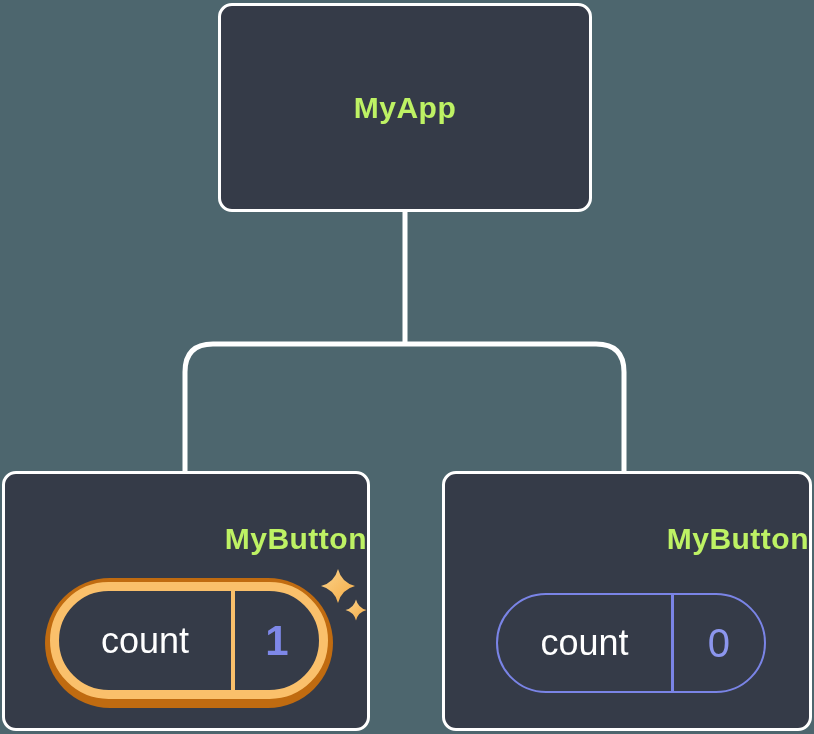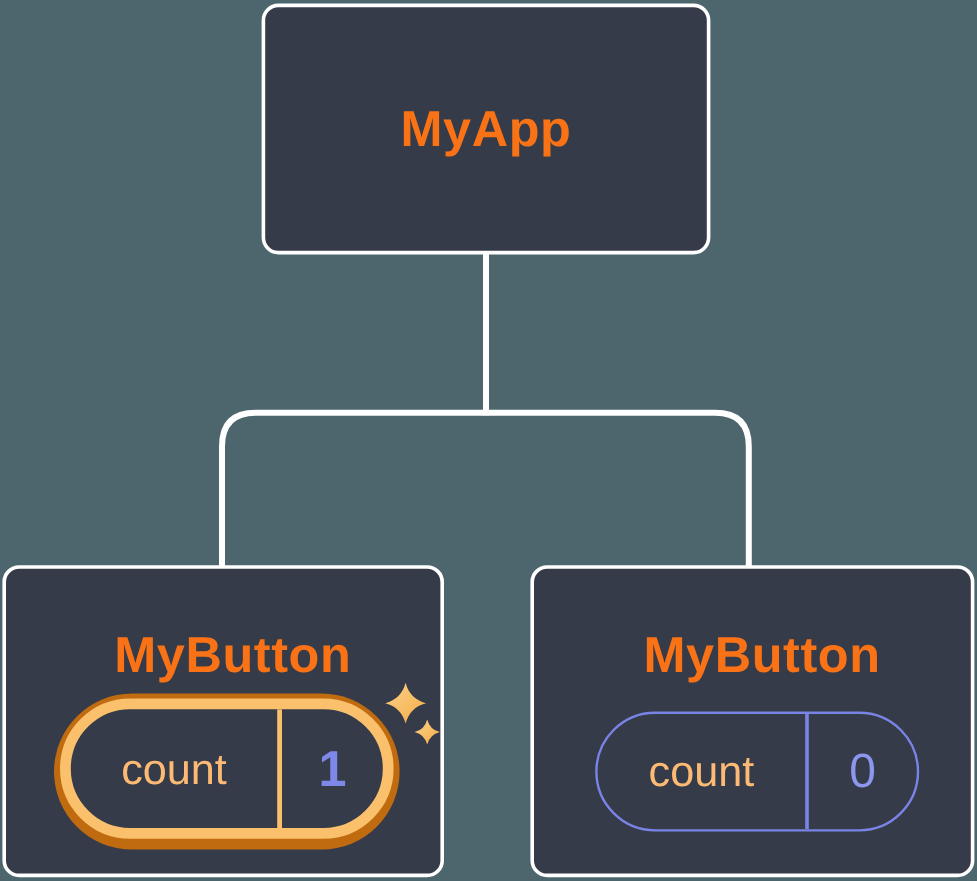--- a/index.html
+++ b/index.html
@@ -39,25 +39,25 @@
   }
   .node-child-left {
     left: 2px; top: 471px;
     width: 368px; height: 260px;
   }
   .node-child-right {
     left: 442px; top: 471px;
     width: 370px; height: 260px;
   }
   .node-label {
-    color: #f97316;
-    font-size: 42px;
+    color: #bef264;
+    font-size: 30px;
     font-weight: 600;
     letter-spacing: 0.5px;
-    text-align: center;
+    text-align: right;
   }
   .child-label {
     position: absolute;
     left: 16px; right: 0;
     top: 48px;
   }
   
   .pill-hot {
     position: absolute;
     left: 40px; top: 104px;          
@@ -115,21 +115,21 @@
     flex: 1;
     display: flex;
     align-items: center;
     justify-content: center;
   }
   .divider-cool {
     width: 2.5px;
     background: #7A84E6;
   }
   .state-key {
-    color: #fdba74;
+    color: #ffffff;
     font-size: 36px;
     font-weight: 400;
   }
   .state-val-hot {
     color: #7E88E9;
     font-size: 42px;
     font-weight: 700;
   }
   .state-val-cool {
     color: #8C96EE;

